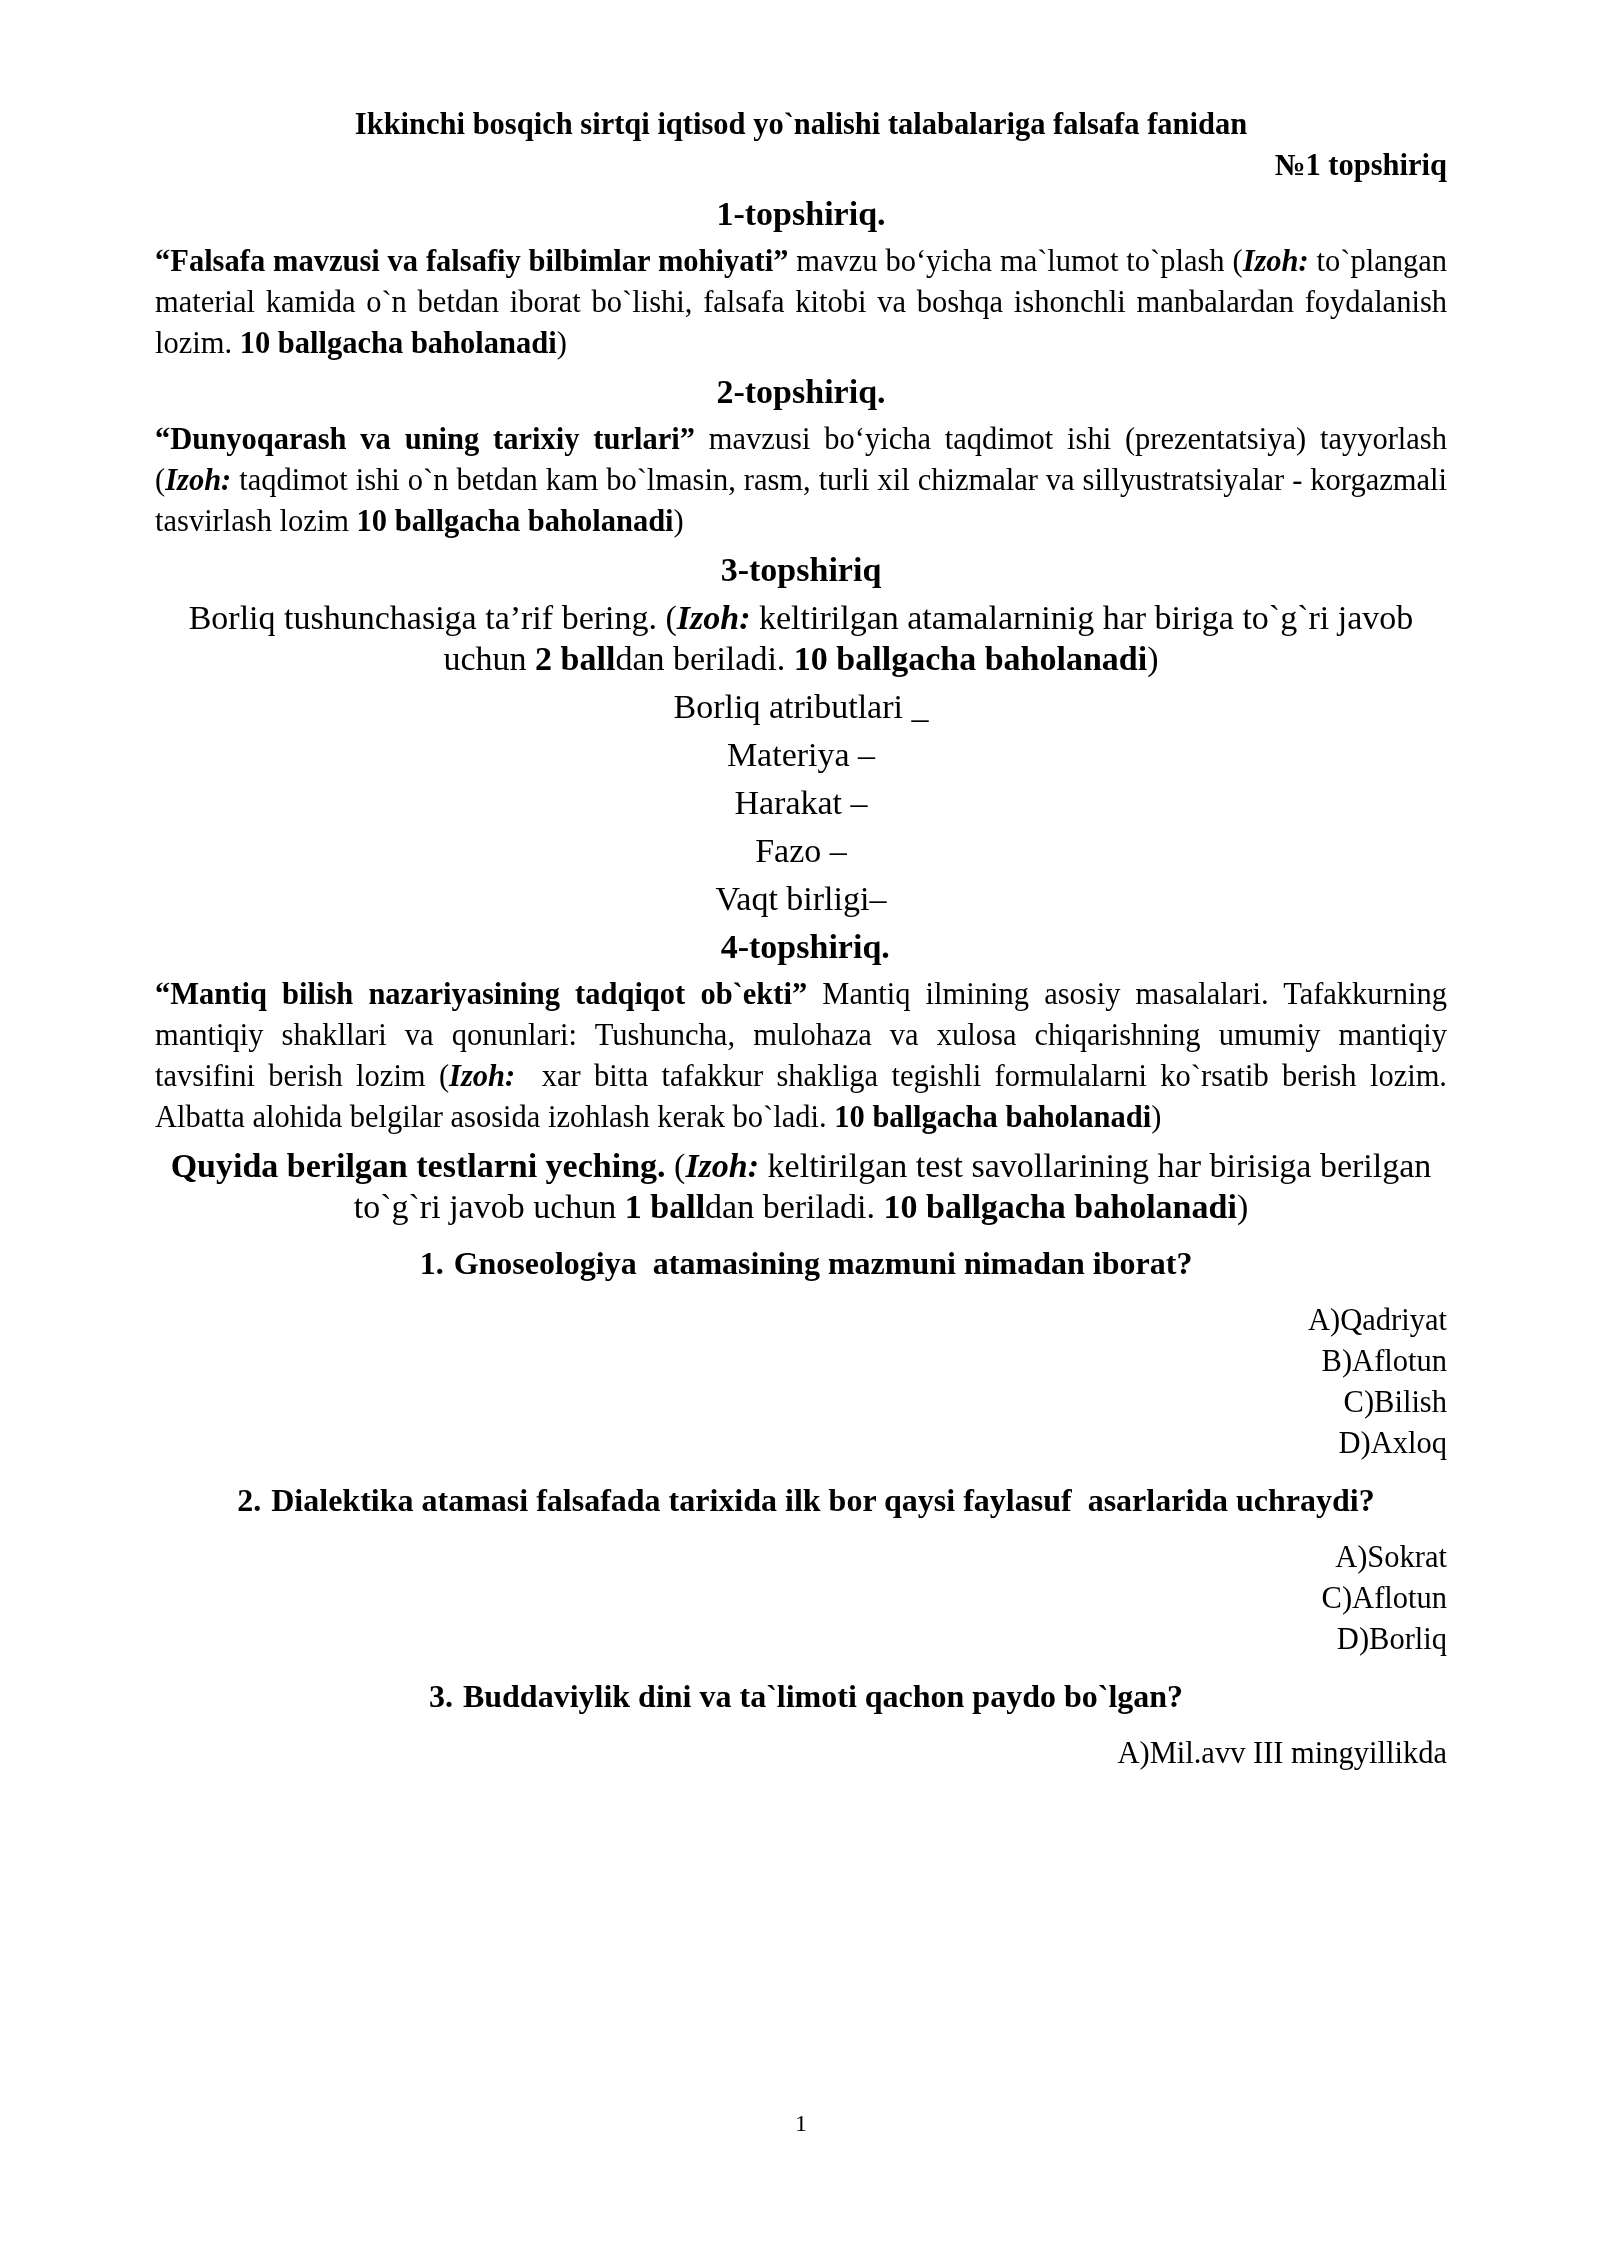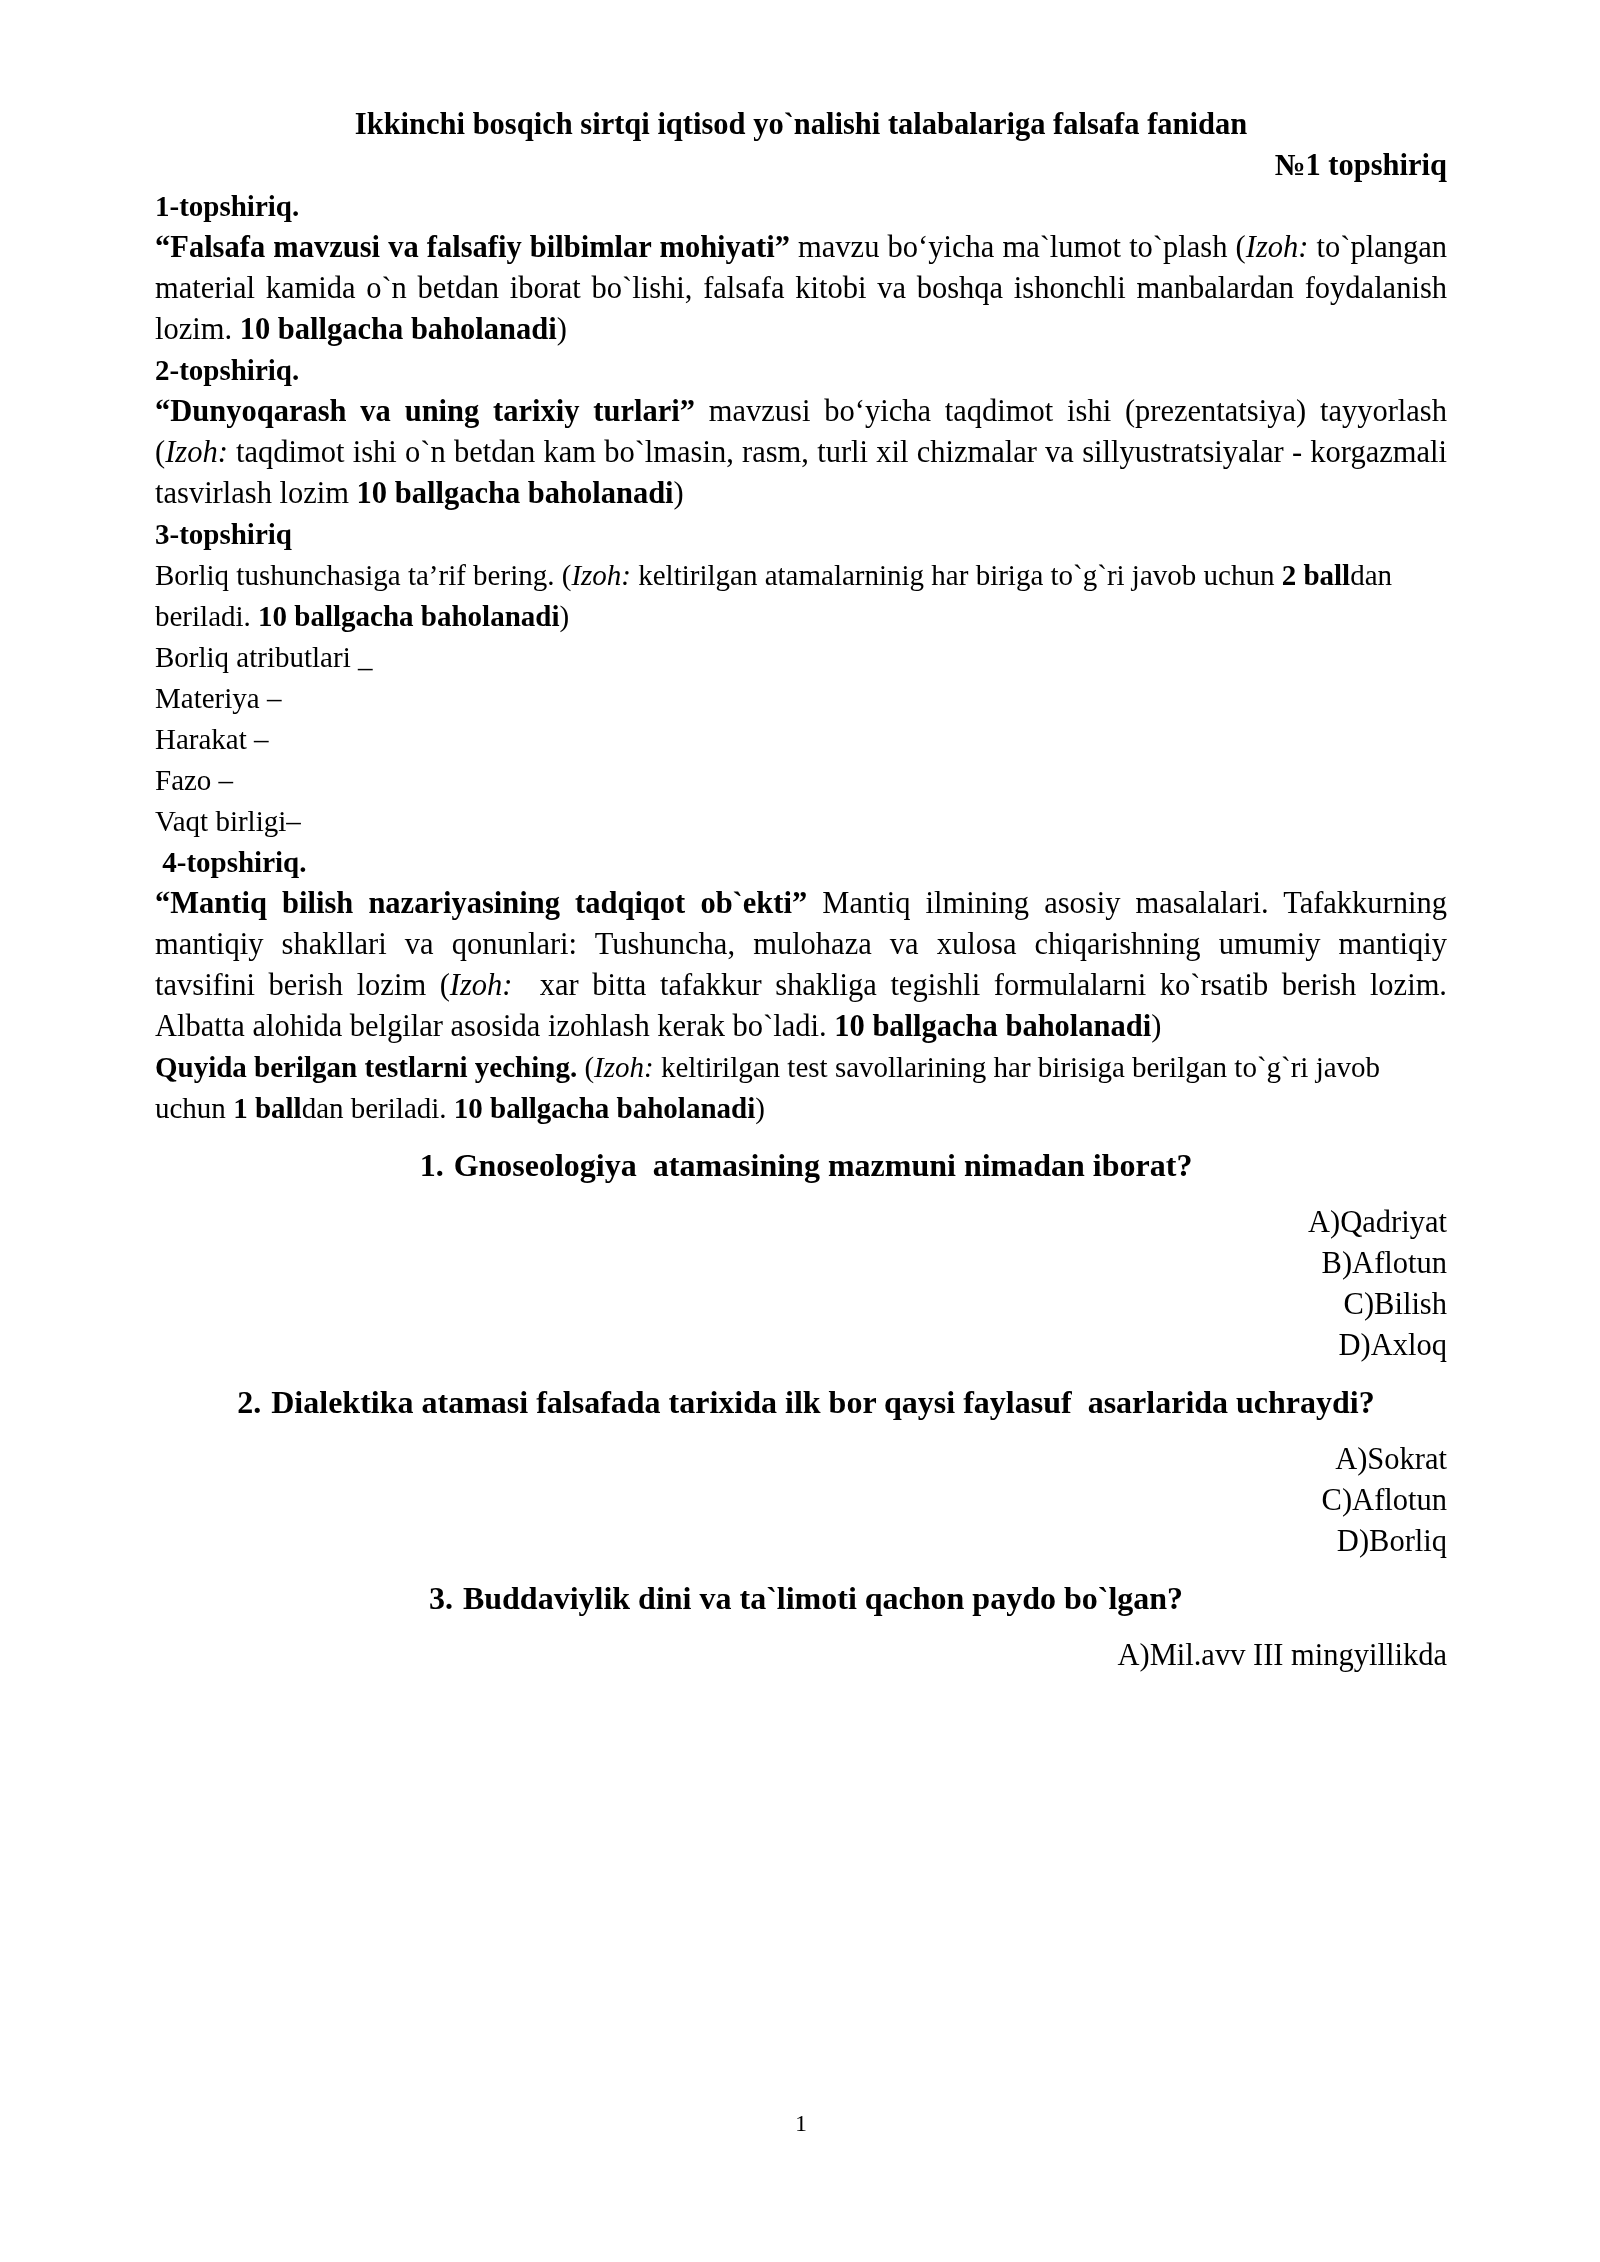--- a/index.html
+++ b/index.html
@@ -38,30 +38,30 @@
     margin: 0;
   }
   p.block {
     margin: 0;
     font-size: 30.5px;
     line-height: 41px;
     text-align: justify;
     text-justify: inter-word;
   }
   p.left {
-    margin: 0;
-    font-size: 29px;
+    margin: 7px;
+    font-size: 34px;
     line-height: 41px;
-    text-align: left;
+    text-align: center;
   }
   p.block.lastline-left {
     text-align-last: left;
   }
   .b { font-weight: bold; }
-  .bi { font-weight: normal; font-style: italic; }
+  .bi { font-weight: bold; font-style: italic; }
   .opt {
     margin: 0;
     font-size: 30.5px;
     line-height: 41px;
     text-align: right;
     padding-left: 0px;
   }
   .opt .letter { display: inline-block; min-width: 48px; }
   .qnum {
     margin: 16px;

